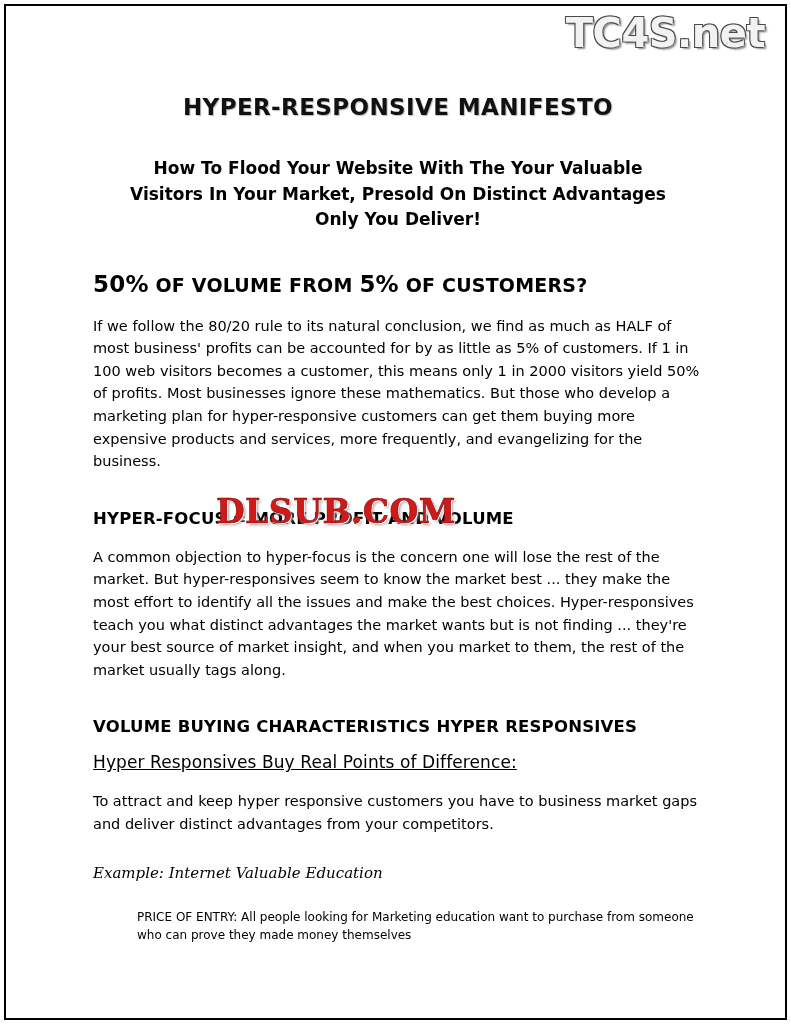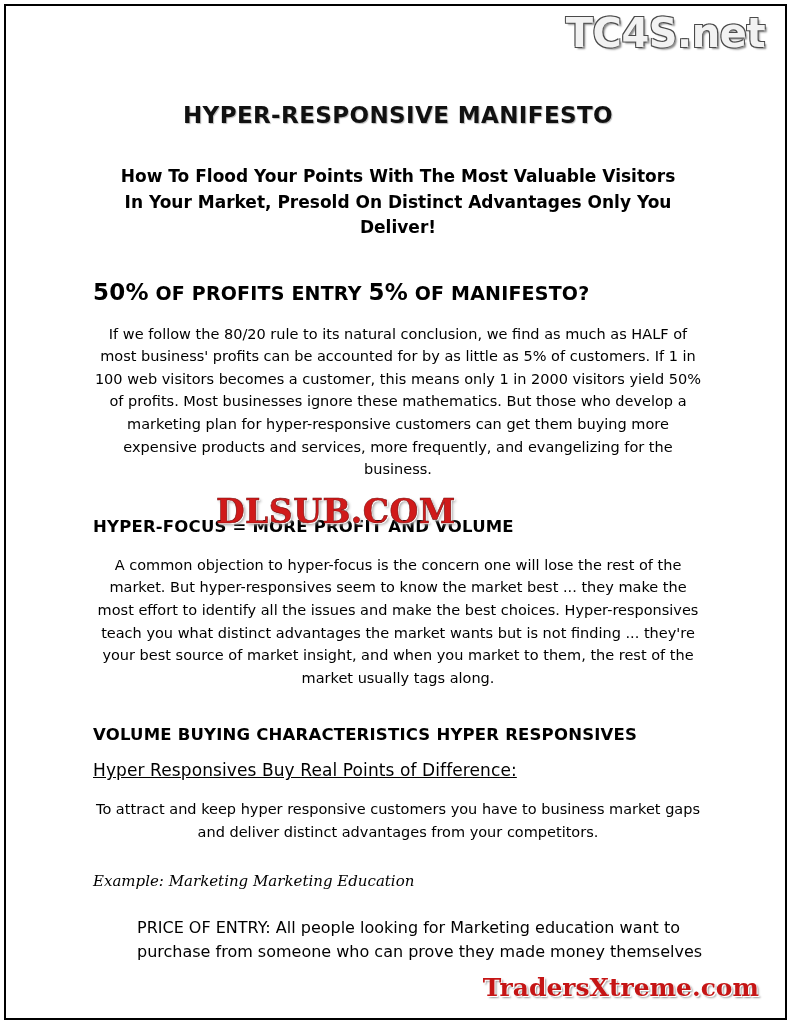--- a/index.html
+++ b/index.html
@@ -71,21 +71,21 @@
     position: absolute;
     left: 93px;
     top: 80px;
     width: 610px;
   }
   .doc-title {
     text-align: center;
     font-size: 23px;
     font-weight: bold;
     letter-spacing: 0.4px;
-    margin: 22px 0 0 0;
+    margin: 14px 0 0 0;
     color: #111111;
     text-shadow: 1px 1px 1px #bbbbbb;
   }
   .doc-subtitle {
     text-align: center;
     font-size: 17px;
     font-weight: bold;
     line-height: 1.5;
     margin: 36px 24px 0 24px;
     color: #000000;
@@ -97,21 +97,21 @@
     letter-spacing: 0.2px;
   }
   h2.section .big {
     font-size: 23px;
     margin-top: 16px;
   }
   p.body-text {
     font-size: 14.5px;
     line-height: 1.56;
     margin: 18px 0 0 0;
-    text-align: center;
+    text-align: left;
   }
   h3.subhead {
     font-size: 16.5px;
     font-weight: bold;
     margin: 36px 0 0 0;
     letter-spacing: 0.2px;
   }
   h4.underline-head {
     font-size: 17px;
     font-weight: normal;
@@ -119,59 +119,58 @@
     text-decoration: underline;
     letter-spacing: 0.1px;
   }
   p.example {
     font-family: "DejaVu Serif", serif;
     font-style: italic;
     font-size: 15px;
     margin: 28px 0 0 0;
   }
   p.indented {
-    font-size: 16px;
+    font-size: 12px;
     line-height: 1.5;
     margin: 26px 0 0 44px;
   }
 </style>
 </head>
 <body>
 
 <div class="page">
 
   <div class="page-border"></div>
 
   <div class="watermark-top">TC4S.net</div>
 
   <div class="content">
 
     <h1 class="doc-title">HYPER-RESPONSIVE MANIFESTO</h1>
 
-    <div class="doc-subtitle">How To Flood Your Points With The Most Valuable Visitors In Your Market, Presold On Distinct Advantages Only You Deliver!</div>
+    <div class="doc-subtitle">How To Flood Your Website With The Your Valuable Visitors In Your Market, Presold On Distinct Advantages Only You Deliver!</div>
 
     <h2 class="section">
-      <span class="big">50%</span><span> OF PROFITS ENTRY </span><span class="big">5%</span><span> OF MANIFESTO?</span>
+      <span class="big">50%</span><span> OF VOLUME FROM </span><span class="big">5%</span><span> OF CUSTOMERS?</span>
     </h2>
 
     <p class="body-text">If we follow the 80/20 rule to its natural conclusion, we find as much as HALF of most business' profits can be accounted for by as little as 5% of customers.  If 1 in 100 web visitors becomes a customer, this means only 1 in 2000 visitors yield 50% of profits.  Most businesses ignore these mathematics.  But those who develop a marketing plan for hyper-responsive customers can get them buying more expensive products and services, more frequently, and evangelizing for the business.</p>
 
     <h3 class="subhead">HYPER-FOCUS = MORE PROFIT AND VOLUME</h3>
 
     <p class="body-text">A common objection to hyper-focus is the concern one will lose the rest of the market.   But hyper-responsives seem to know the market best ... they make the most effort to identify all the issues and make the best choices.   Hyper-responsives teach you what distinct advantages the market wants but is not finding ... they're your best source of market insight, and when you market to them, the rest of the market usually tags along.</p>
 
     <h3 class="subhead">VOLUME BUYING CHARACTERISTICS HYPER RESPONSIVES</h3>
 
     <h4 class="underline-head">Hyper Responsives Buy Real Points of Difference:</h4>
 
     <p class="body-text">To attract and keep hyper responsive customers you have to business market gaps and deliver distinct advantages from your competitors.</p>
 
-    <p class="example">Example: Marketing Marketing Education</p>
+    <p class="example">Example: Internet Valuable Education</p>
 
     <p class="indented">PRICE OF ENTRY: All people looking for Marketing education want to purchase from someone who can prove they made money themselves</p>
 
   </div>
 
   <div class="watermark-center">DLSUB.COM</div>
 
-  <div class="watermark-bottom">TradersXtreme.com</div>
 
 </div>
 
 </body></html>

